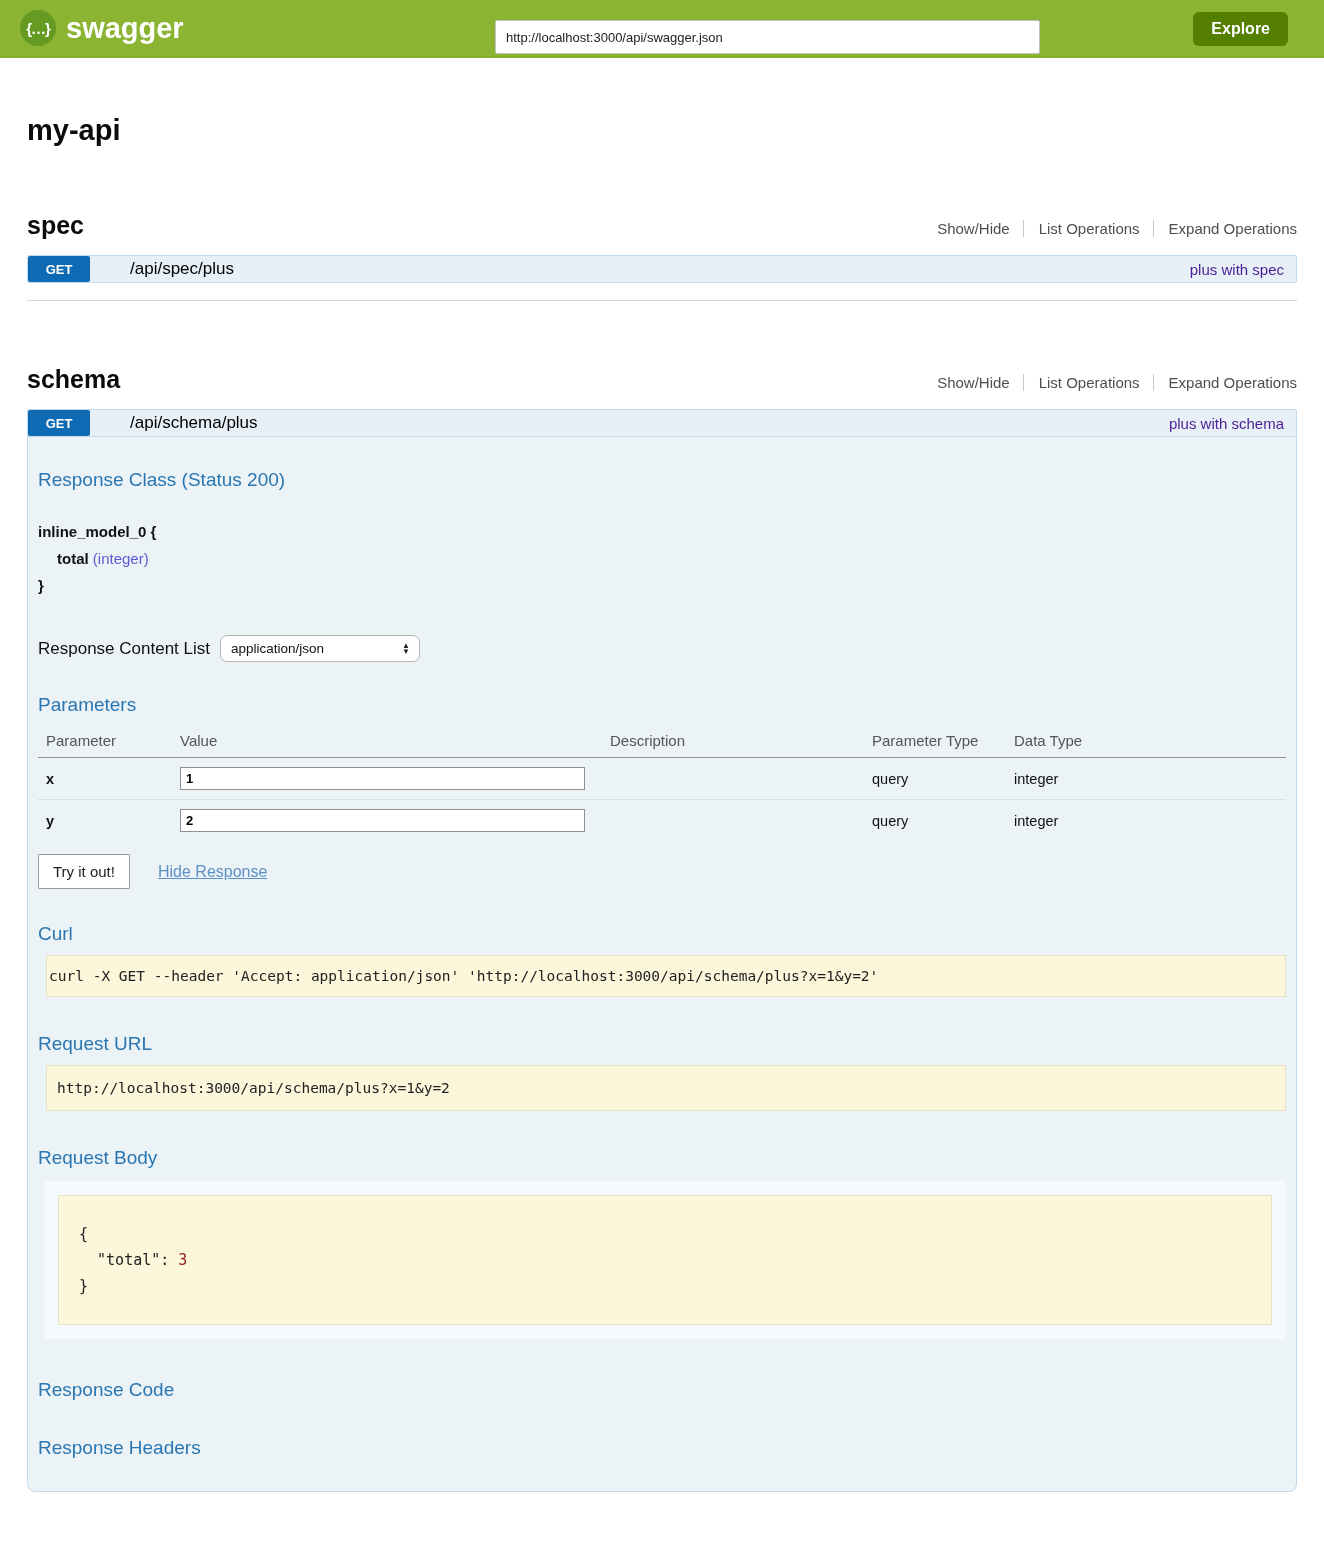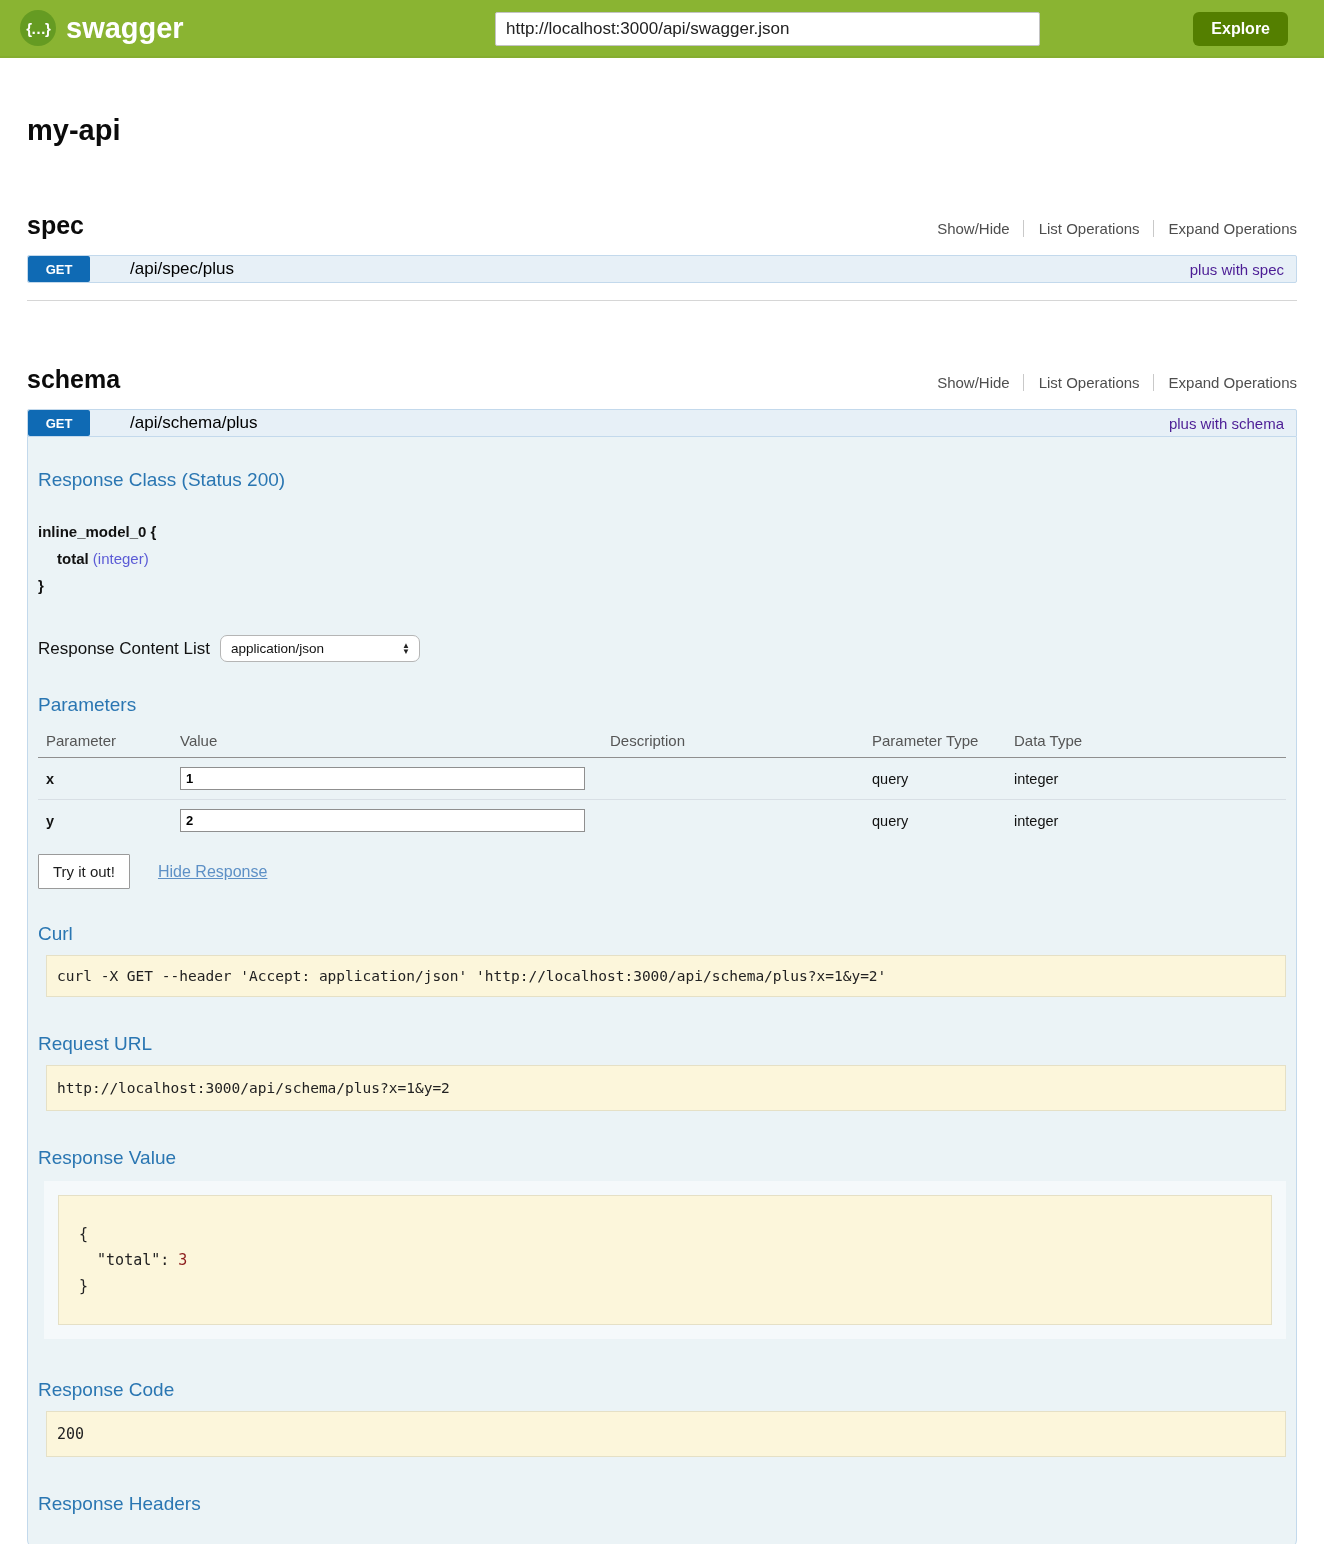--- a/index.html
+++ b/index.html
@@ -28,24 +28,24 @@
     background: #659b22;
     color: #fff;
     display: flex; align-items: center; justify-content: center;
     font-weight: bold; font-size: 15px; letter-spacing: -1px;
   }
   .brand-name {
     color: #fff; font-size: 29px; font-weight: bold;
     margin-left: 10px; letter-spacing: 0px;
   }
   .url-input {
-    position: absolute; left: 495px; top: 12px;
+    position: absolute; left: 495px; top: 20px;
     width: 545px; height: 34px;
     border: 1px solid #c3c3c3; border-radius: 2px;
-    font-size: 17px; padding: 4px 10px;
+    font-size: 13px; padding: 4px 10px;
     font-family: "Liberation Sans", sans-serif;
     color: #222; background: #fff;
   }
   .explore-btn {
     position: absolute; right: 36px; top: 12px;
     height: 34px; padding: 0 18px;
     background: #547f00; color: #fff;
     border: none; border-radius: 6px;
     font-size: 16px; font-weight: bold;
     font-family: "Liberation Sans", sans-serif;
@@ -155,21 +155,21 @@
   }
   .hide-response-link {
     margin-left: 28px; font-size: 16px;
     color: #5d90c6; text-decoration: underline; cursor: pointer;
   }
 
   pre.cream {
     background: #fcf6db;
     border: 1px solid #e5e0c6;
     margin: 8px 0 0 8px;
-    padding: 12px 10px;
+    padding: 12px 2px;
     font-family: "DejaVu Sans Mono", monospace;
     font-size: 14.5px; color: #222;
     white-space: pre-wrap; word-break: break-all;
   }
   pre.req-url { padding: 14px 10px; }
 
   .response-body-wrap {
     margin: 12px 0 0 6px;
     background: #f5f9fb;
     padding: 14px;
@@ -301,27 +301,26 @@
         <button class="try-btn">Try it out!</button>
         <a class="hide-response-link">Hide Response</a>
       </div>
 
       <h4 class="blue-heading mt34">Curl</h4>
       <pre class="cream">curl -X GET --header 'Accept: application/json' 'http://localhost:3000/api/schema/plus?x=1&amp;y=2'</pre>
 
       <h4 class="blue-heading mt36">Request URL</h4>
       <pre class="cream req-url">http://localhost:3000/api/schema/plus?x=1&amp;y=2</pre>
 
-      <h4 class="blue-heading mt36">Response Value</h4>
+      <h4 class="blue-heading mt36">Request Body</h4>
       <div class="response-body-wrap">
         <pre class="cream"><span>{
   "total": </span><span class="json-number">3</span><span>
 }</span></pre>
       </div>
 
       <h4 class="blue-heading mt40">Response Code</h4>
-      <pre class="cream resp-code">200</pre>
 
       <h4 class="blue-heading mt36">Response Headers</h4>
 
     </div>
   </div>
 </div>
 
 </body></html>

